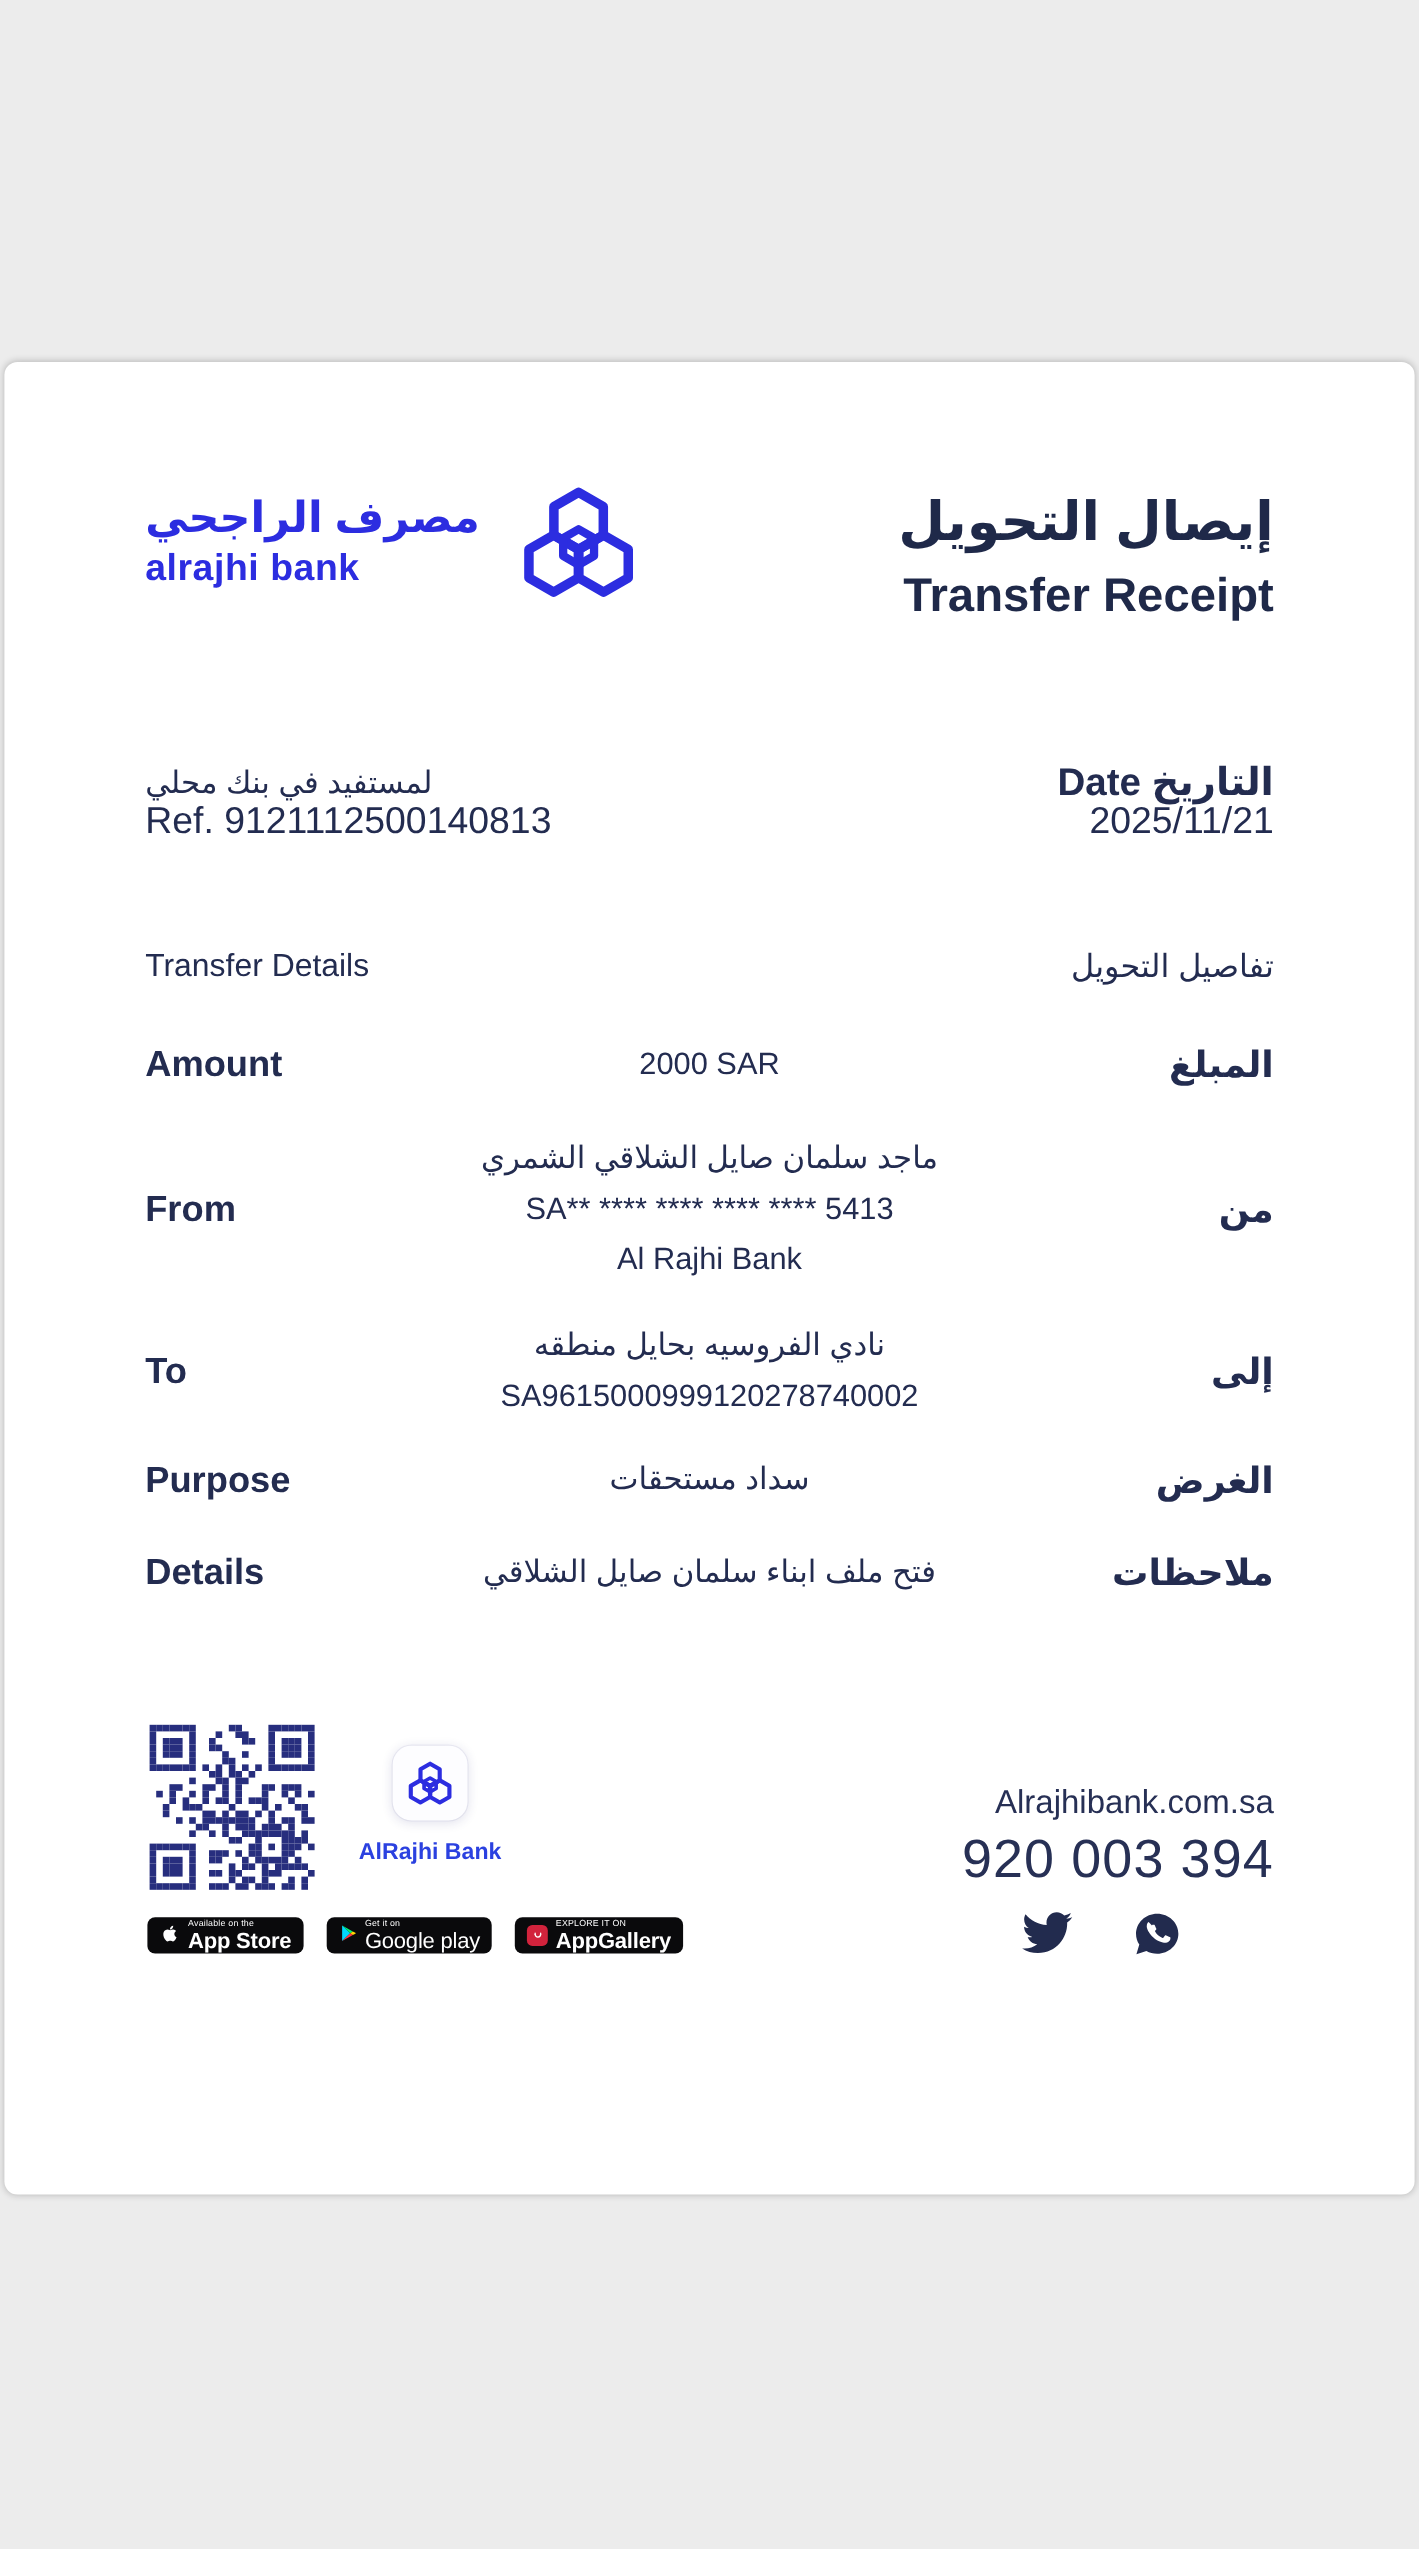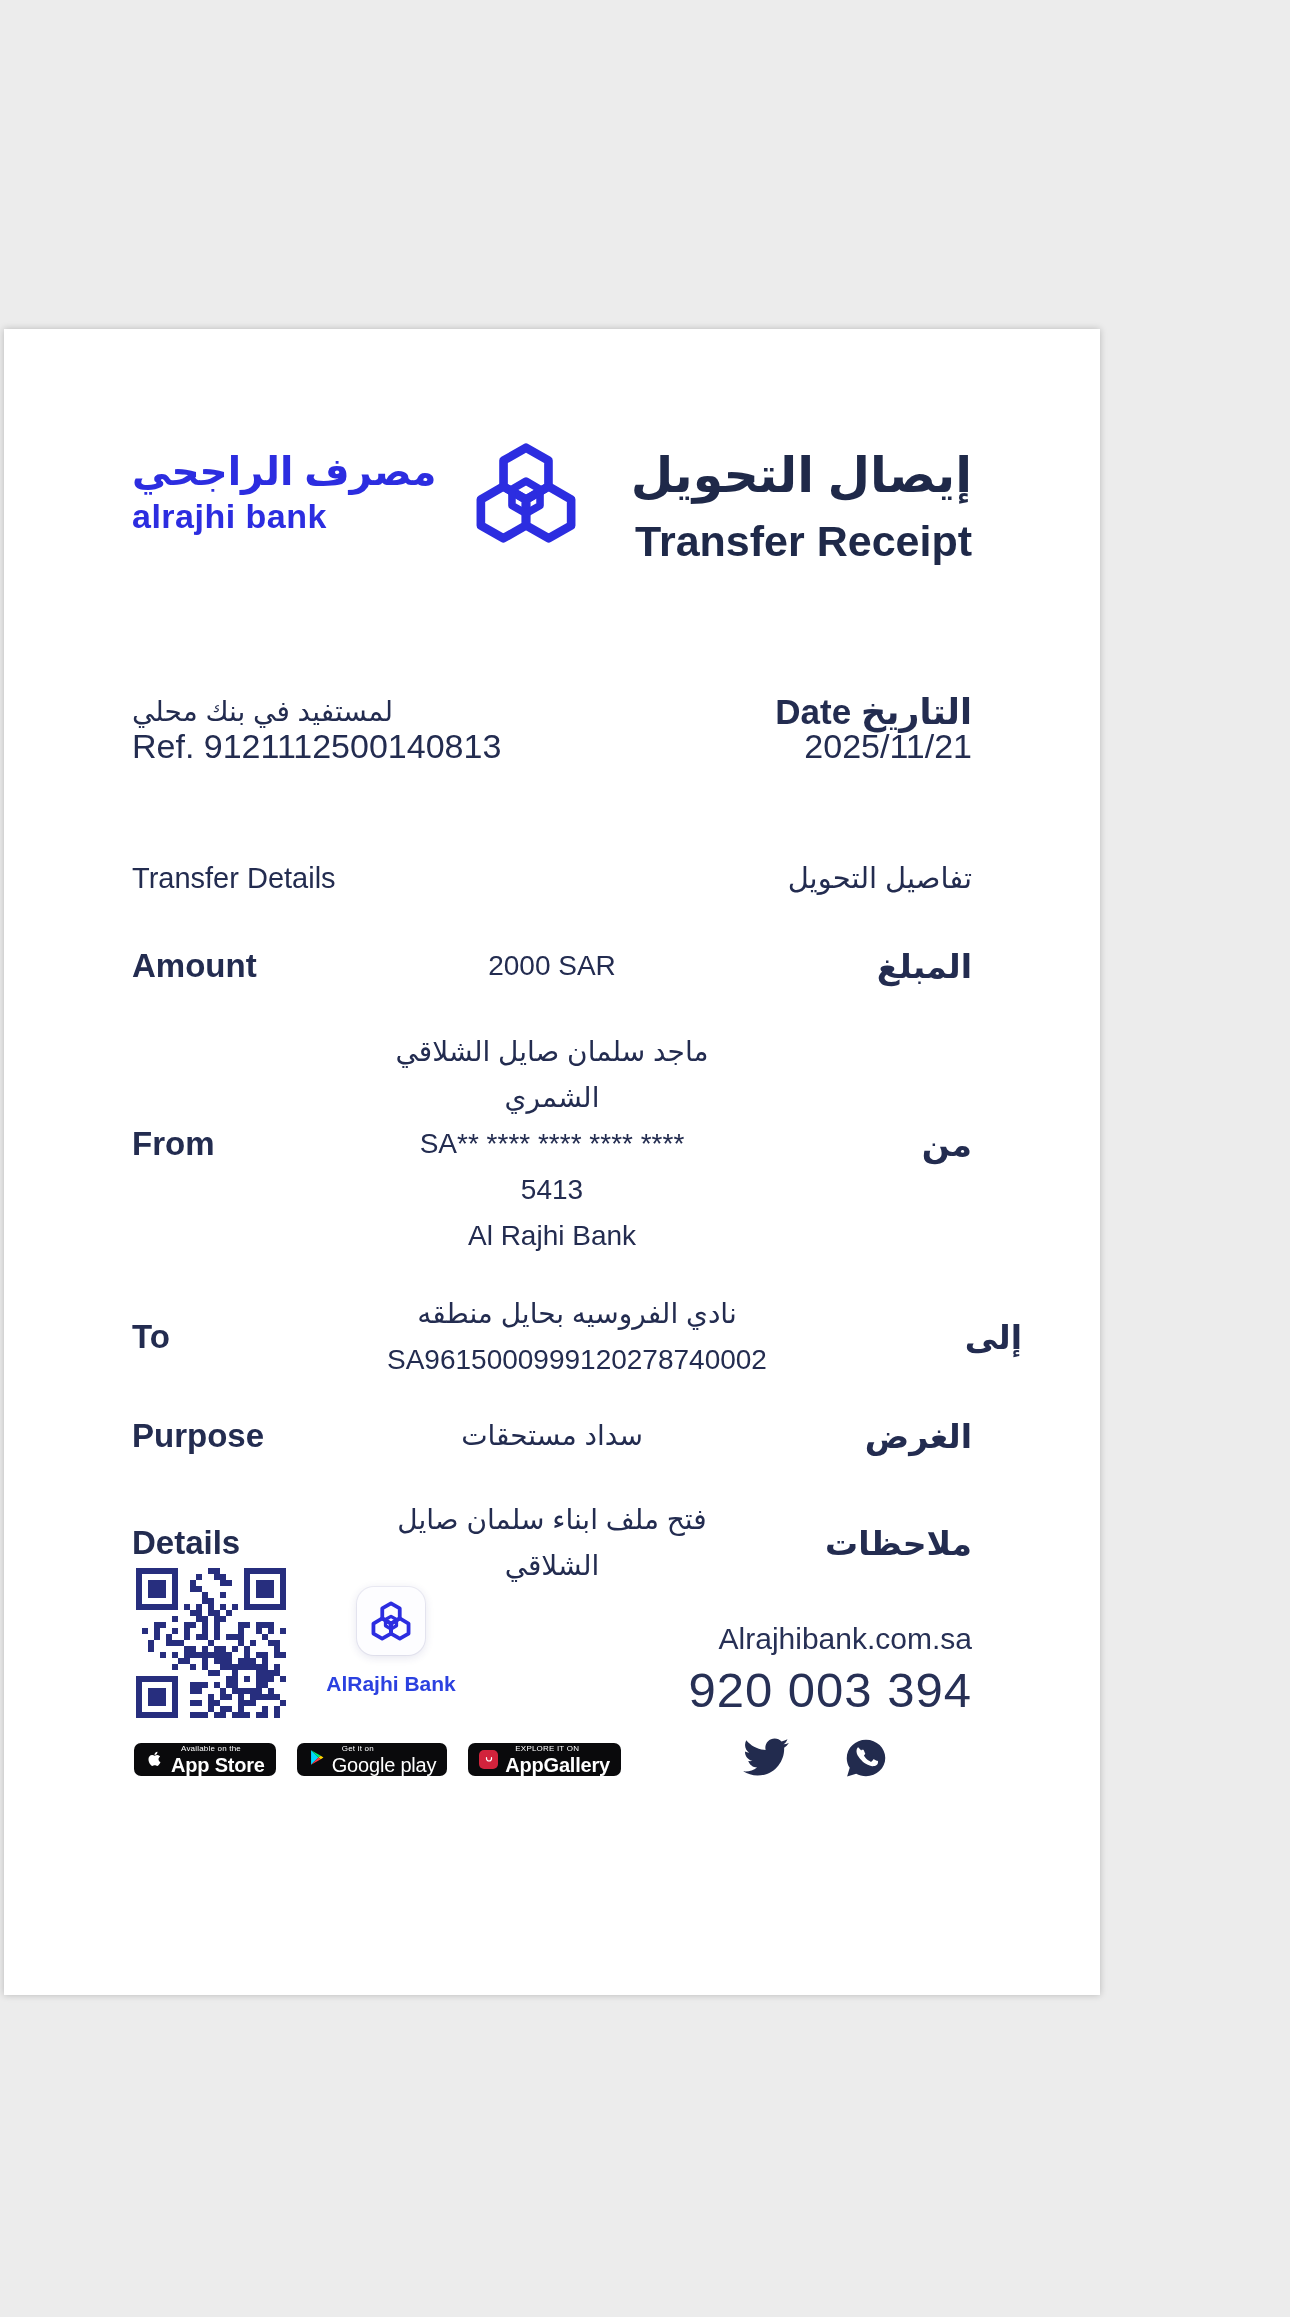--- a/index.html
+++ b/index.html
@@ -5,22 +5,22 @@
   * { margin:0; padding:0; box-sizing:border-box; }
   html,body { width:1290px; height:2317px; }
   body {
     background:#ececec;
     font-family:"Liberation Sans","DejaVu Sans",sans-serif;
     color:#232c50;
     position:relative;
     overflow:hidden;
   }
   .card {
-    position:absolute; left:4px; top:329px; width:1096px; height:1666px;
-    background:#ffffff; border-radius:0;
+    position:absolute; left:4px; top:329px; width:1282px; height:1666px;
+    background:#ffffff; border-radius:12px;
     box-shadow:0 0 7px rgba(0,0,0,.22);
   }
   
   .logo-block { position:absolute; left:128px; top:110px; display:flex; align-items:center; gap:28px; }
   .logo-text { display:flex; flex-direction:column; align-items:flex-start; }
   .logo-ar { font-size:39px; font-weight:700; color:#2c2de0; line-height:1.15; }
   .logo-en { font-size:34px; font-weight:700; color:#2c2de0; letter-spacing:.5px; margin-top:2px; }
   .emblem-svg { display:block; }
   .title-block { position:absolute; right:128px; top:116px; text-align:right; }
   .title-ar { font-size:49px; font-weight:700; color:#1f2949; line-height:1.25; }
@@ -52,21 +52,21 @@
     box-shadow:0 2px 10px rgba(40,40,120,.14), 0 0 0 1px #f1f1f7;
     display:flex; align-items:center; justify-content:center;
   }
   .app-label { margin-top:17px; font-size:21px; font-weight:700; color:#2b41e0; white-space:nowrap; }
   .stores { position:absolute; left:130px; top:1414px; display:flex; gap:21px; }
   .store-badge {
     height:33px; background:#0a0a0c; border-radius:7px; color:#ffffff;
     display:flex; align-items:center; padding:0 11px; gap:7px;
   }
   .store-text { display:flex; flex-direction:column; justify-content:center; line-height:1; }
-  .store-small { font-size:8px; letter-spacing:.2px; margin-bottom:2px;margin-left:10px; }
+  .store-small { font-size:8px; letter-spacing:.2px; margin-bottom:2px; }
   .store-big { font-size:20px; font-weight:700; letter-spacing:-.2px; white-space:nowrap; }
   .gallery-chip { width:19px; height:19px; background:#d2233c; border-radius:5px; display:flex; align-items:center; justify-content:center; }
   .contact { position:absolute; right:128px; top:1292px; width:314px; }
   .site { font-size:30px; line-height:36px; text-align:right; color:#273055; }
   .phone { font-size:49px; line-height:52px; text-align:right; margin-top:7px; letter-spacing:1px; color:#273055; }
   .socials { display:flex; justify-content:center; gap:56px; margin-top:22px; }
   .social-btn { display:block; }
 </style>
 </head>
 <body>

